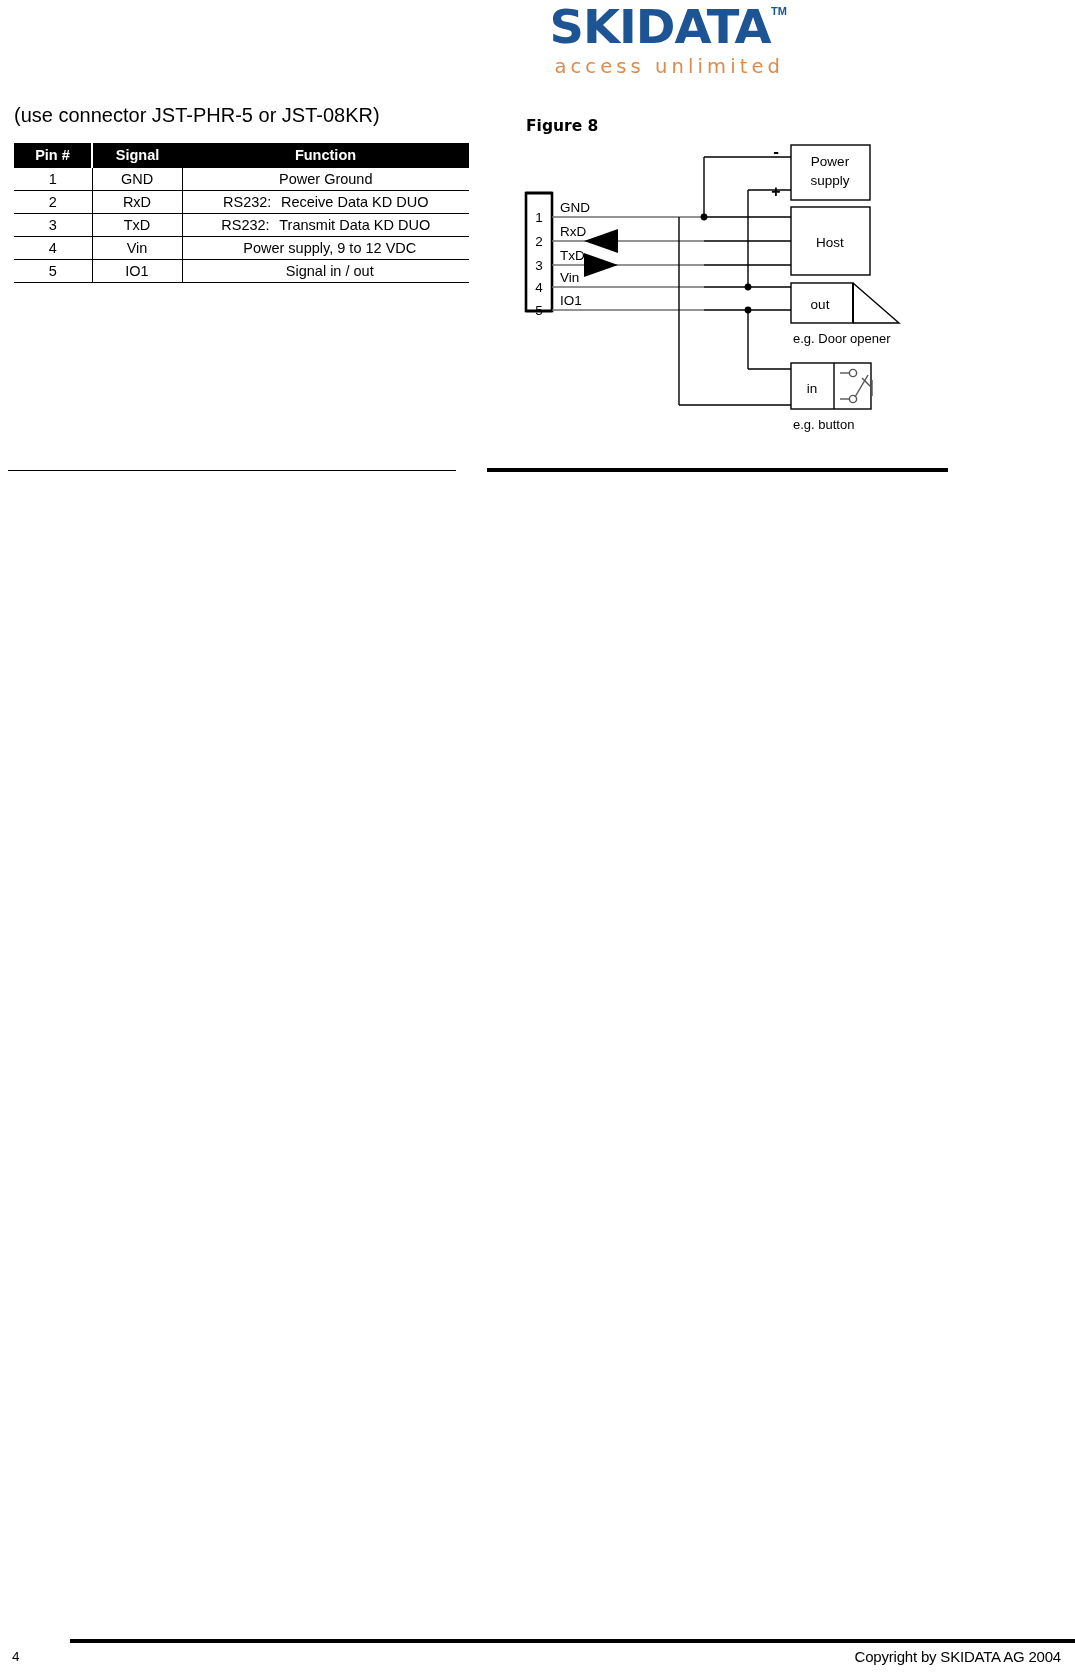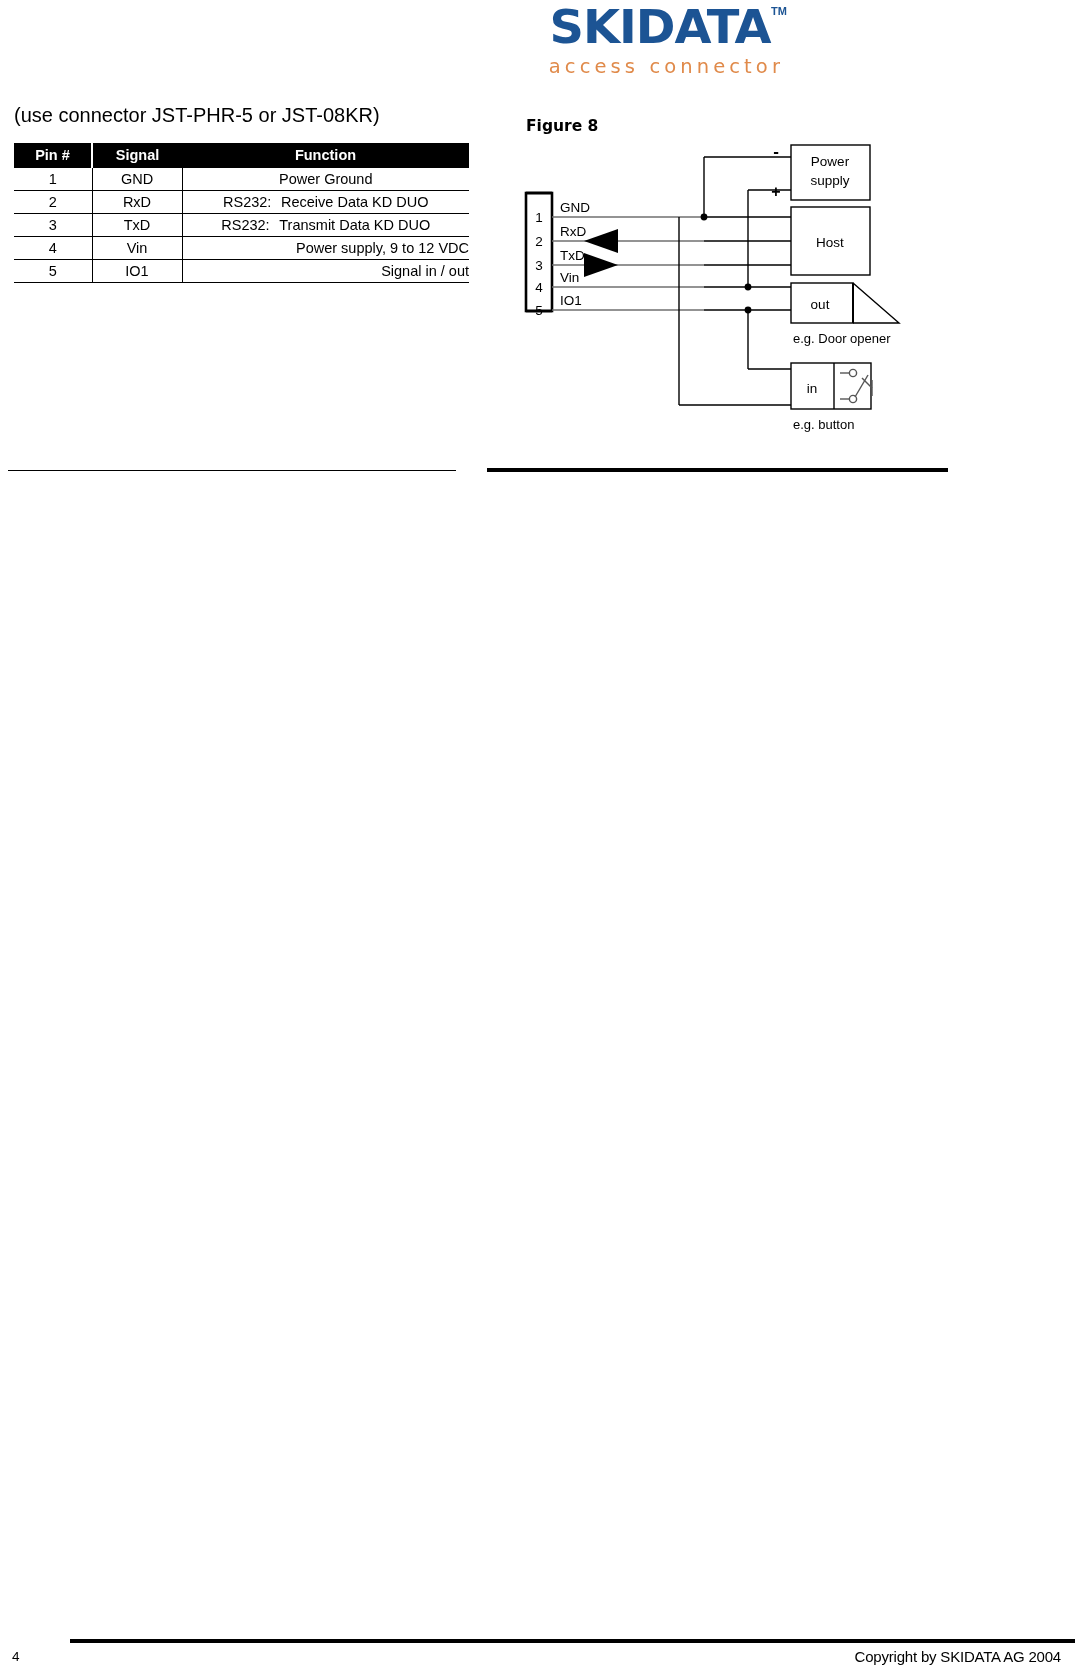--- a/index.html
+++ b/index.html
@@ -104,21 +104,21 @@
     height: 22px;
     padding: 0;
     border-bottom: 1.6px solid #000000;
     border-top: none;
     text-align: center;
   }
   #pin-table tr.row-first td { border-top: 1.6px solid #000000; }
   #pin-table td.c-pin   { width: 78px;  border-right: 1.6px solid #000000; }
   #pin-table td.c-sig   { width: 90px;  border-right: 1.6px solid #000000; }
   #pin-table td.c-fun   { text-align: center; margin-left: 45px; }
-  #pin-table td.c-fun.left-al { text-align: right; padding-left: 8px; }
+  #pin-table td.c-fun.left-al { text-align: center; padding-left: 8px; }
   #pin-table col.col-pin { width: 78px; }
   #pin-table col.col-sig { width: 90px; }
 
   .fn-pair { display: inline-block; text-align: left; }
   .fn-pair .fn-pre { display: inline-block; width: 58px; }
 
   
   #right-column {
     position: absolute;
     left: 514px;
@@ -176,21 +176,21 @@
   }
 </style>
 </head>
 <body>
 
 <div id="page-header">
   <div id="logo-block">
     <div>
       <span id="logo-wordmark">SKIDATA</span><span id="logo-tm">TM</span>
     </div>
-    <div id="logo-tagline">access connector</div>
+    <div id="logo-tagline">access unlimited</div>
   </div>
 </div>
 
 <div id="left-column">
   <p id="section-subheading">(use connector JST-PHR-5 or JST-08KR)</p>
 
   <table id="pin-table">
     <colgroup>
       <col class="col-pin">
         <col class="col-sig">

